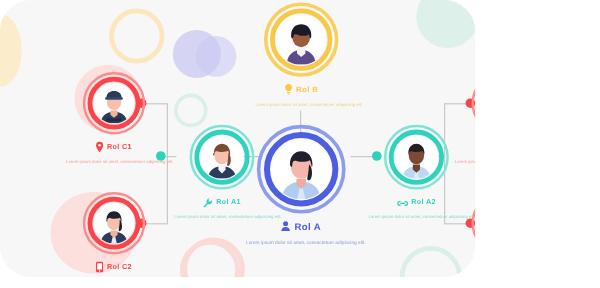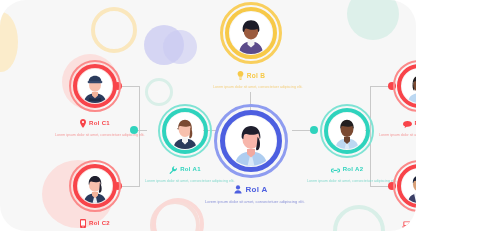--- a/index.html
+++ b/index.html
@@ -4,21 +4,20 @@
 <style>
   html,body{margin:0;padding:0;background:#ffffff;}
   body{font-family:"Liberation Sans", sans-serif;}
 
   #canvas{
     position:relative;
     width:396px;height:231px;
     background:#f7f7f7;
     border-radius:26px;
     overflow:hidden;
-    padding-left:20px;
   }
 
   
   .blob{position:absolute;border-radius:50%;pointer-events:none;}
   .ring{position:absolute;border-radius:50%;background:transparent;pointer-events:none;}
 
   
   .conn{position:absolute;background:#c9c9c9;pointer-events:none;}
   .conn.h{height:1px;}
   .conn.v{width:1px;}

